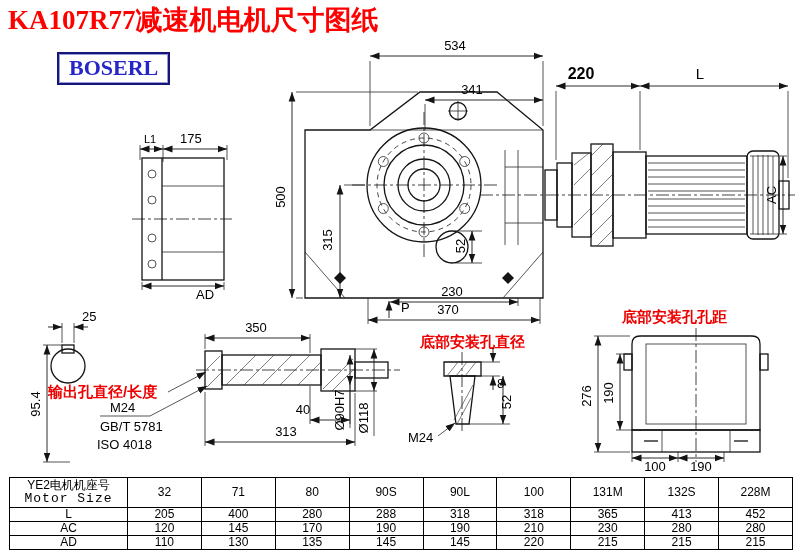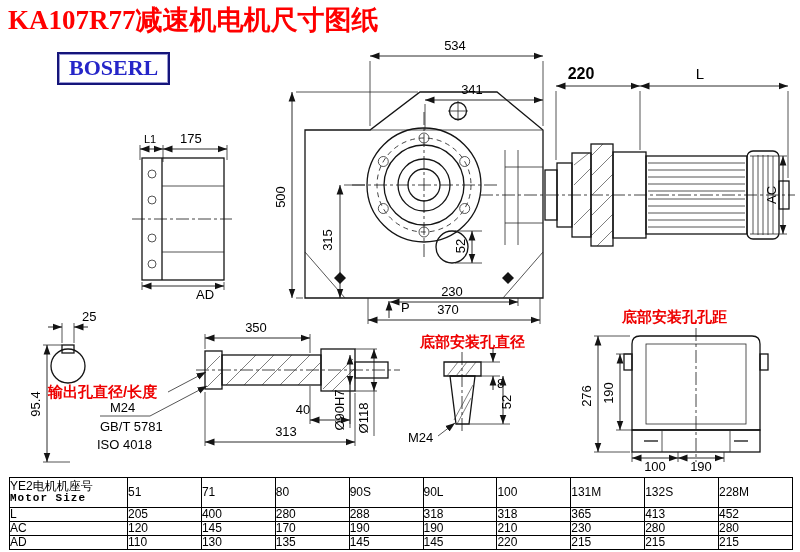--- a/index.html
+++ b/index.html
@@ -18,25 +18,25 @@
   .dash { stroke:#141414; stroke-width:0.8; fill:none; stroke-dasharray:5 4; }
   .hat  { stroke:#2a2a2a; stroke-width:0.6; fill:none; }
   text.dt  { font:13px "Liberation Sans",sans-serif; fill:#000; }
   text.sm  { font:11px "Liberation Sans",sans-serif; fill:#000; }
   text.dtb { font:bold 16px "Liberation Sans",sans-serif; fill:#000; }
   text.red { font:bold 15px "Liberation Sans",sans-serif; fill:#ee0000; }
   .blk { fill:#141414; stroke:none; }
 
   
   table.sizes { position:absolute; left:9px; top:477px; width:784px; border-collapse:collapse; table-layout:fixed; font-size:12px; color:#000; background:#fff; }
-  table.sizes th, table.sizes td { border:1px solid #000; text-align:left; padding:0; font-weight:normal; line-height:1.08; }
+  table.sizes th, table.sizes td { border:1px solid #000; text-align:center; padding:0; font-weight:normal; line-height:1.08; }
   table.sizes col.c0 { width:118px; }
   table.sizes tr.hdr th { height:30px; }
   table.sizes tr.datarow td { height:14px; }
-  .en { font-family:"Liberation Mono",monospace; font-size:11px; letter-spacing:1px;font-weight:bold; }
+  .en { font-family:"Liberation Mono",monospace; font-size:13px; letter-spacing:1px; }
 </style>
 </head>
 <body>
 
 <div class="canvas">
 
 <svg class="drawing" width="800" height="552" viewBox="0 0 800 552">
   <defs>
     <marker id="ar" markerWidth="10" markerHeight="8" refX="9.5" refY="4" orient="auto-start-reverse" markerUnits="userSpaceOnUse">
       <path d="M0,0.6 L9.5,4 L0,7.4 Z" fill="#141414"></path>
@@ -337,21 +337,21 @@
         <col>
         <col>
         <col>
       </colgroup>
   <tbody>
         <tr class="hdr">
     <th>
       <div>YE2电机机座号</div>
       <div class="en">Motor Size</div>
     </th>
-    <th>51</th>
+    <th>32</th>
     <th>71</th>
     <th>80</th>
     <th>90S</th>
     <th>90L</th>
     <th>100</th>
     <th>131M</th>
     <th>132S</th>
     <th>228M</th>
   </tr>
   <tr class="datarow">

